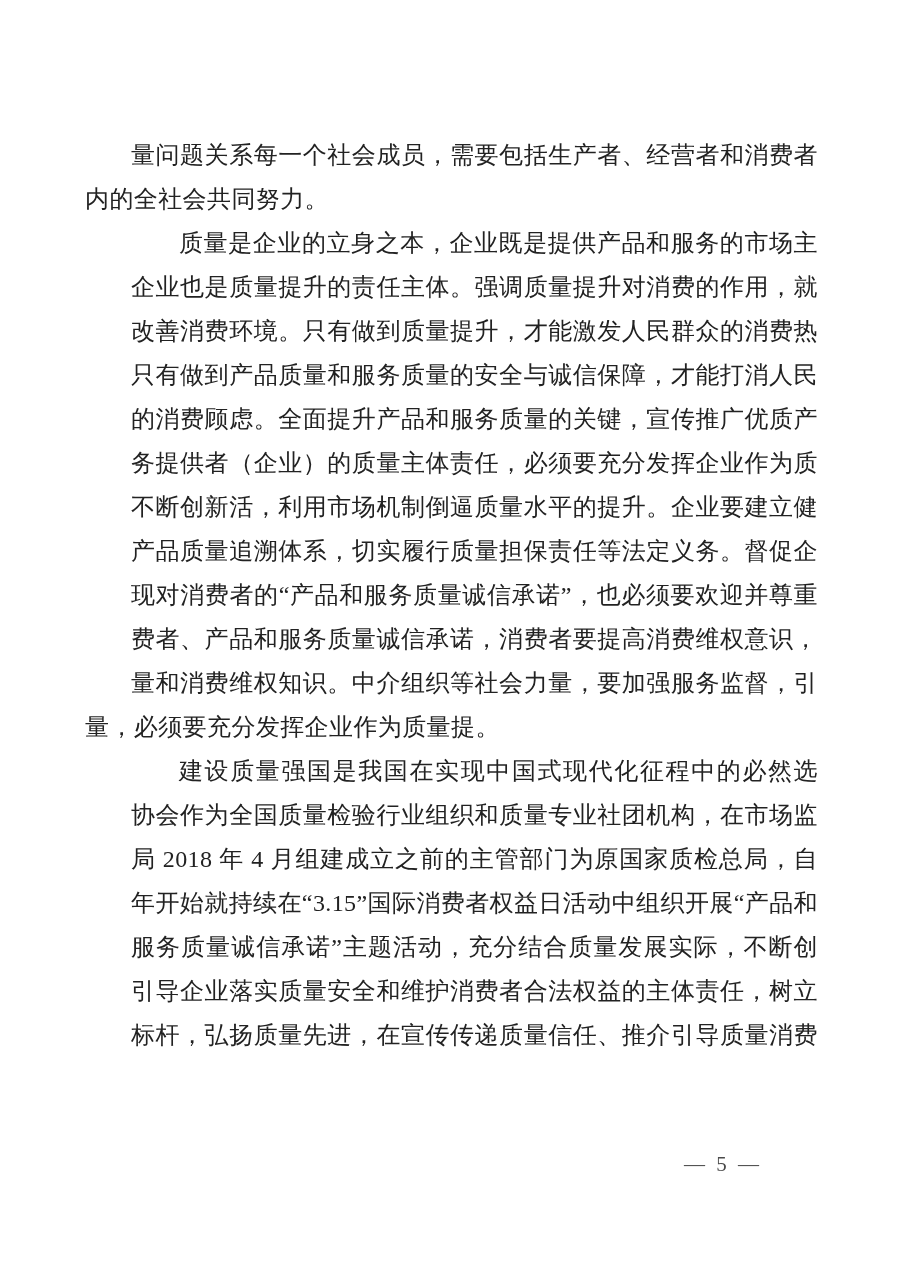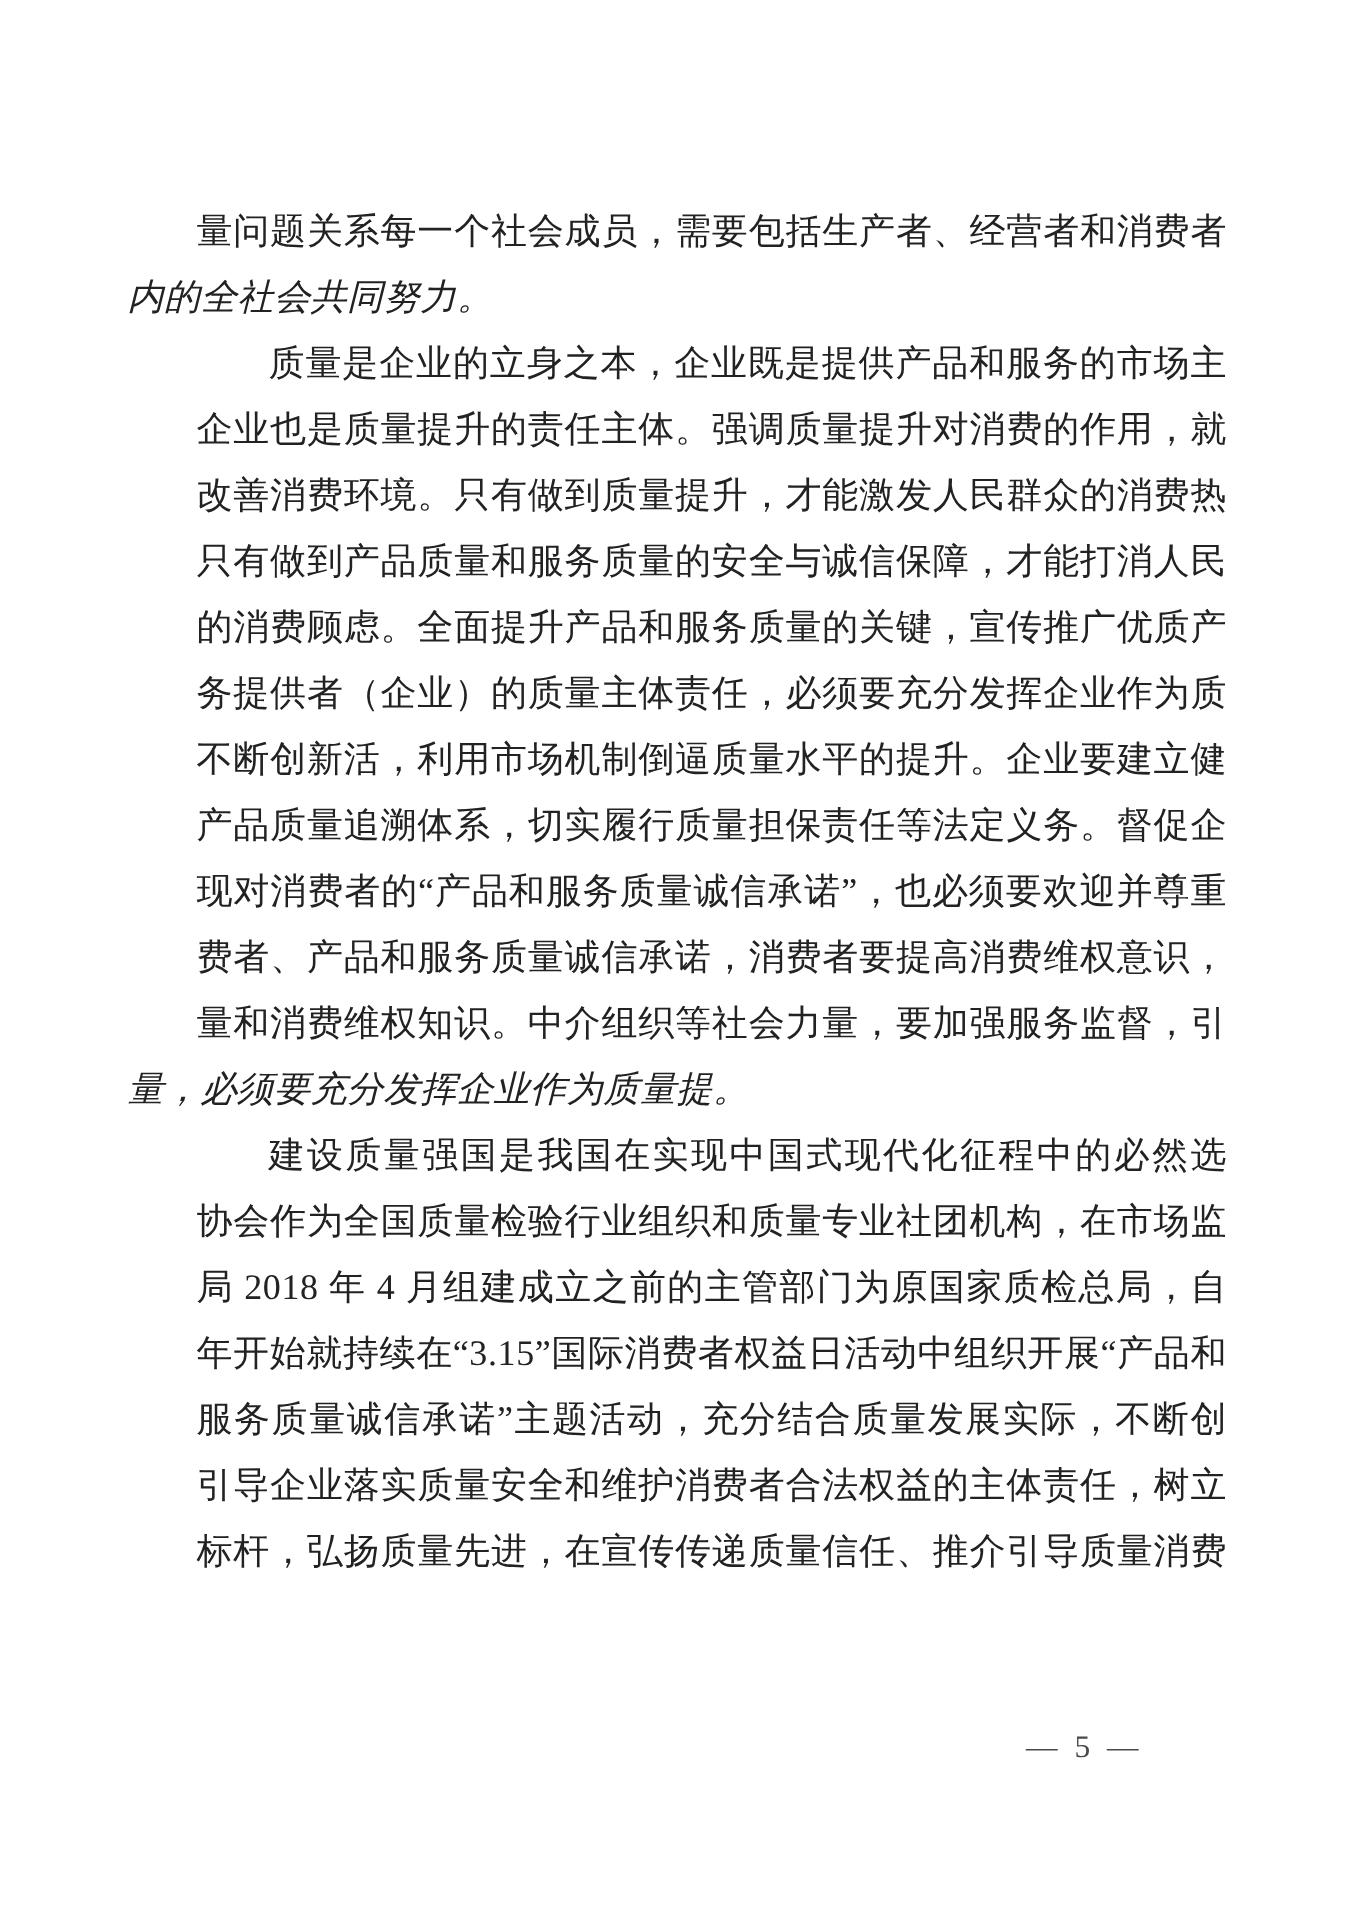--- a/index.html
+++ b/index.html
@@ -38,21 +38,20 @@
   
   .line.fill {
     text-align: justify;
     text-align-last: justify;
     margin-left: 46px;
   }
   
   .line.end {
     text-align: center;
     text-align-last: left;
-    font-style: italic;
   }
   
   .line.indent {
     text-indent: 2em;
   }
   .page-number {
     position: absolute;
     top: 1149px;
     right: 138px;
     height: 30px;

